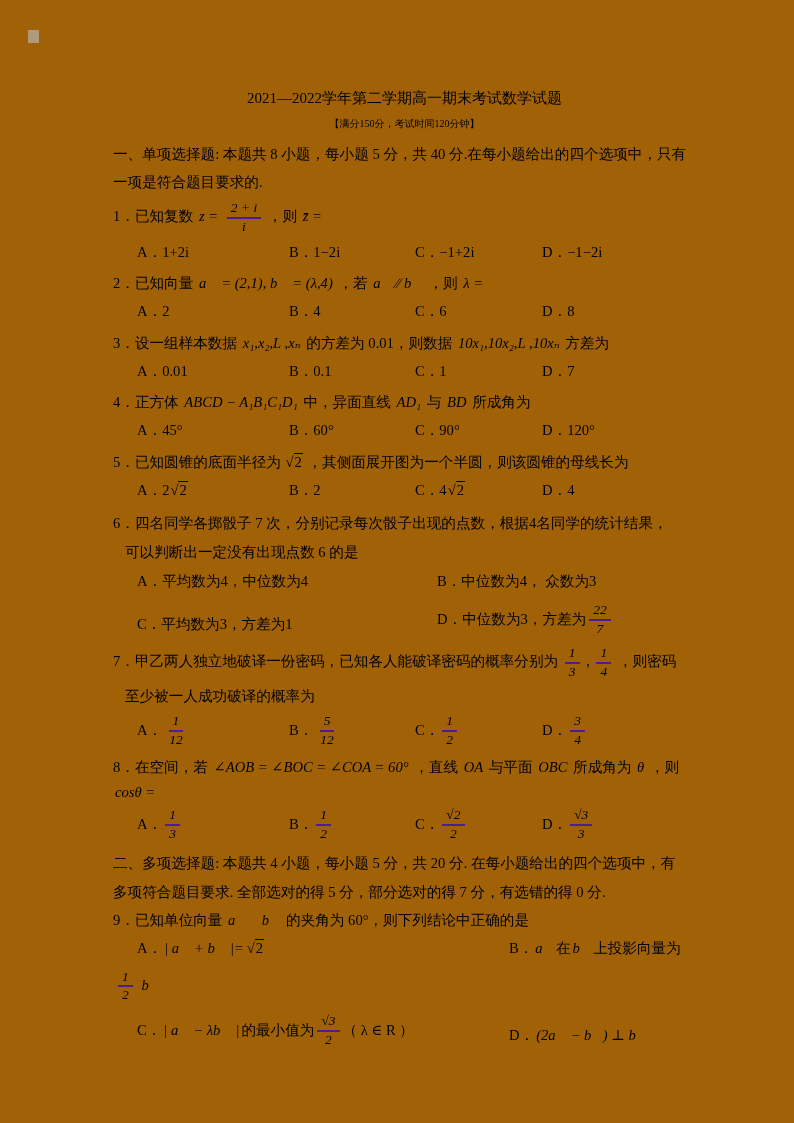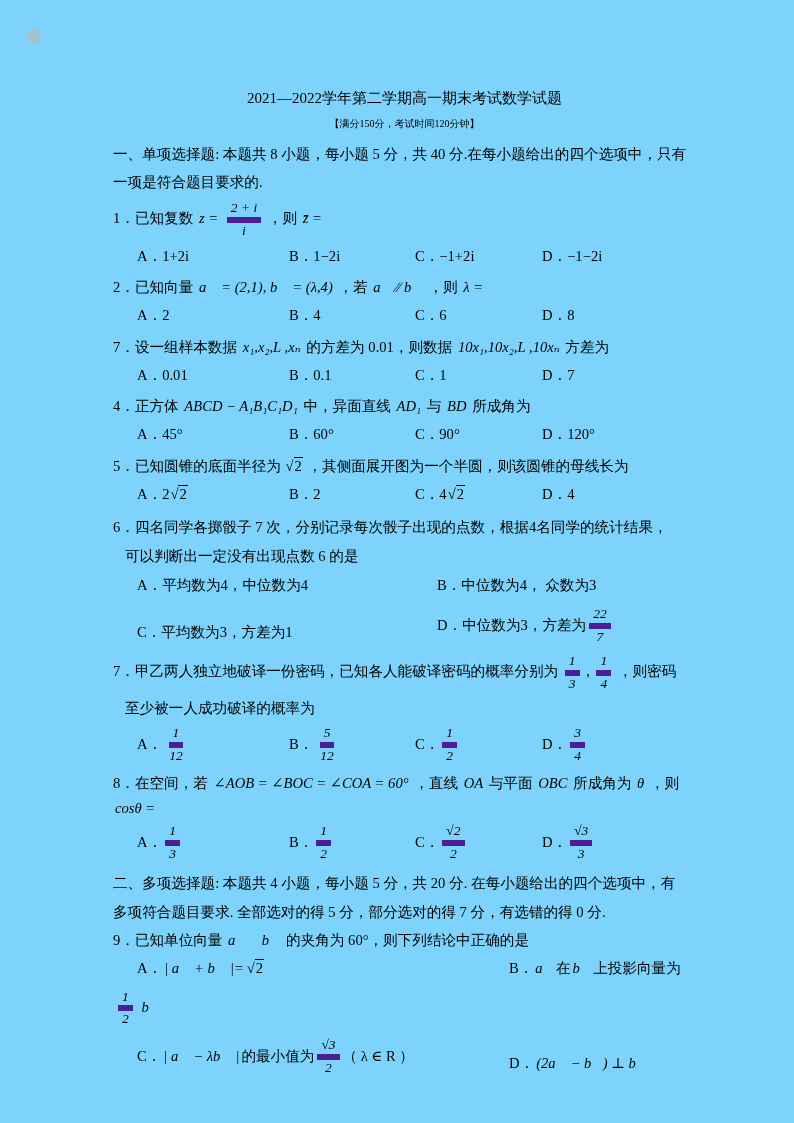--- a/index.html
+++ b/index.html
@@ -1,35 +1,35 @@
 <!DOCTYPE html>
 <html><head>
 <meta charset="utf-8">
 <style>
   html,body{margin:0;padding:0}
   body{
     width:794px;min-height:1123px;background:#ffffff;color:#000;
     font-family:"Liberation Serif","DejaVu Serif",serif;font-size:14.6px;
   }
-  .page{position:relative;width:794px;height:1123px;overflow:hidden;background:#7dd3fc}
+  .page{position:relative;width:794px;height:1123px;overflow:hidden;background:#a16207}
   .artifact{position:absolute;left:28px;top:30px;width:11px;height:13px;background:#b9b9b9;opacity:.65}
   .doc{padding:86px 98px 0 113px}
   p{margin:0}
   .title{text-align:center;font-size:15px;line-height:1.6;margin-bottom:6px}
   .subtitle{text-align:center;font-size:10px;line-height:1.6;margin-bottom:8px}
   .line{line-height:1.95}
   .stem{line-height:1.7;margin-top:2px}
   .indent{margin-left:12px}
   .math{font-style:italic;padding:0 2px;white-space:nowrap}
   .frac{
     display:inline-flex;flex-direction:column;align-items:center;
     vertical-align:middle;line-height:1.25;text-align:center;
     font-style:italic;margin:1px 3px;font-size:13.5px
   }
-  .frac .num{border-bottom:6px solid #4c1d95;padding:0 4px}
+  .frac .num{border-bottom:2px solid #4c1d95;padding:0 4px}
   .frac .den{padding:0 4px}
   .sqrt{white-space:nowrap;font-style:normal;padding:0 1px}
   .rad{border-top:1px solid #000;padding:0 1px}
   .opts{display:flex;align-items:flex-end;margin:2px 0 5px 24px;line-height:1.9}
   .opts .opt{display:flex;align-items:center;white-space:nowrap}
   .opts4 .opt:nth-child(1){width:152px}
   .opts4 .opt:nth-child(2){width:126px}
   .opts4 .opt:nth-child(3){width:127px}
   .opts4 .opt:nth-child(4){flex:1}
   .opts2 .opt:nth-child(1){width:300px}
@@ -78,21 +78,21 @@
       <span class="math">λ =</span>
     </p>
     <div class="opts opts4">
       <span class="opt">A．2</span>
       <span class="opt">B．4</span>
       <span class="opt">C．6</span>
       <span class="opt">D．8</span>
     </div>
 
     <p class="stem">
-      <span>7．设一组样本数据</span>
+      <span>3．设一组样本数据</span>
       <span class="math">x₁,x₂,L ,xₙ</span>
       <span>的方差为 0.01，则数据</span>
       <span class="math">10x₁,10x₂,L ,10xₙ</span>
       <span>方差为</span>
     </p>
     <div class="opts opts4">
       <span class="opt">A．0.01</span>
       <span class="opt">B．0.1</span>
       <span class="opt">C．1</span>
       <span class="opt">D．7</span>

